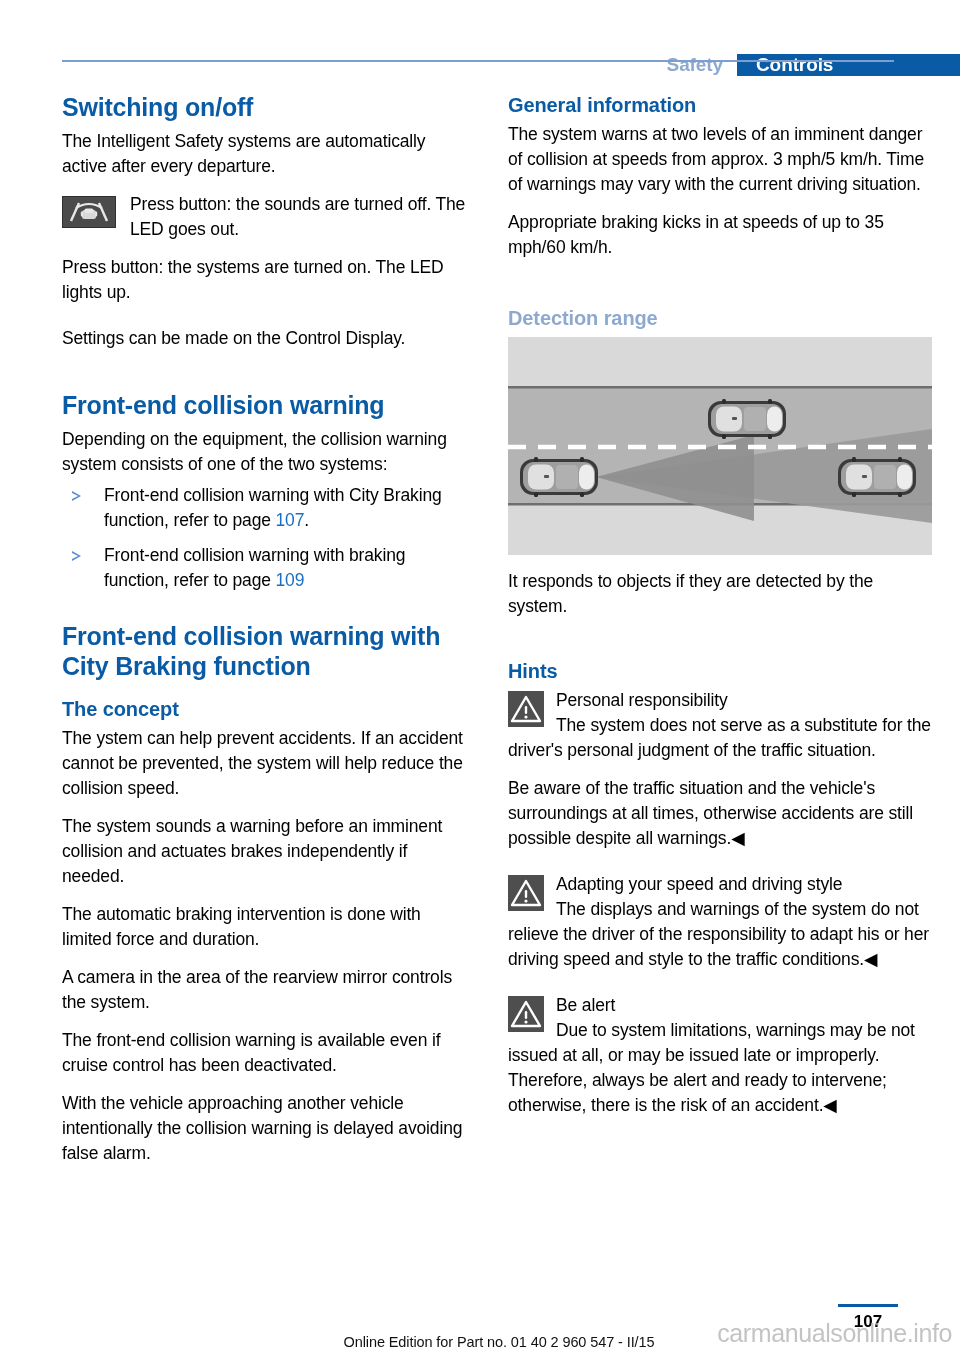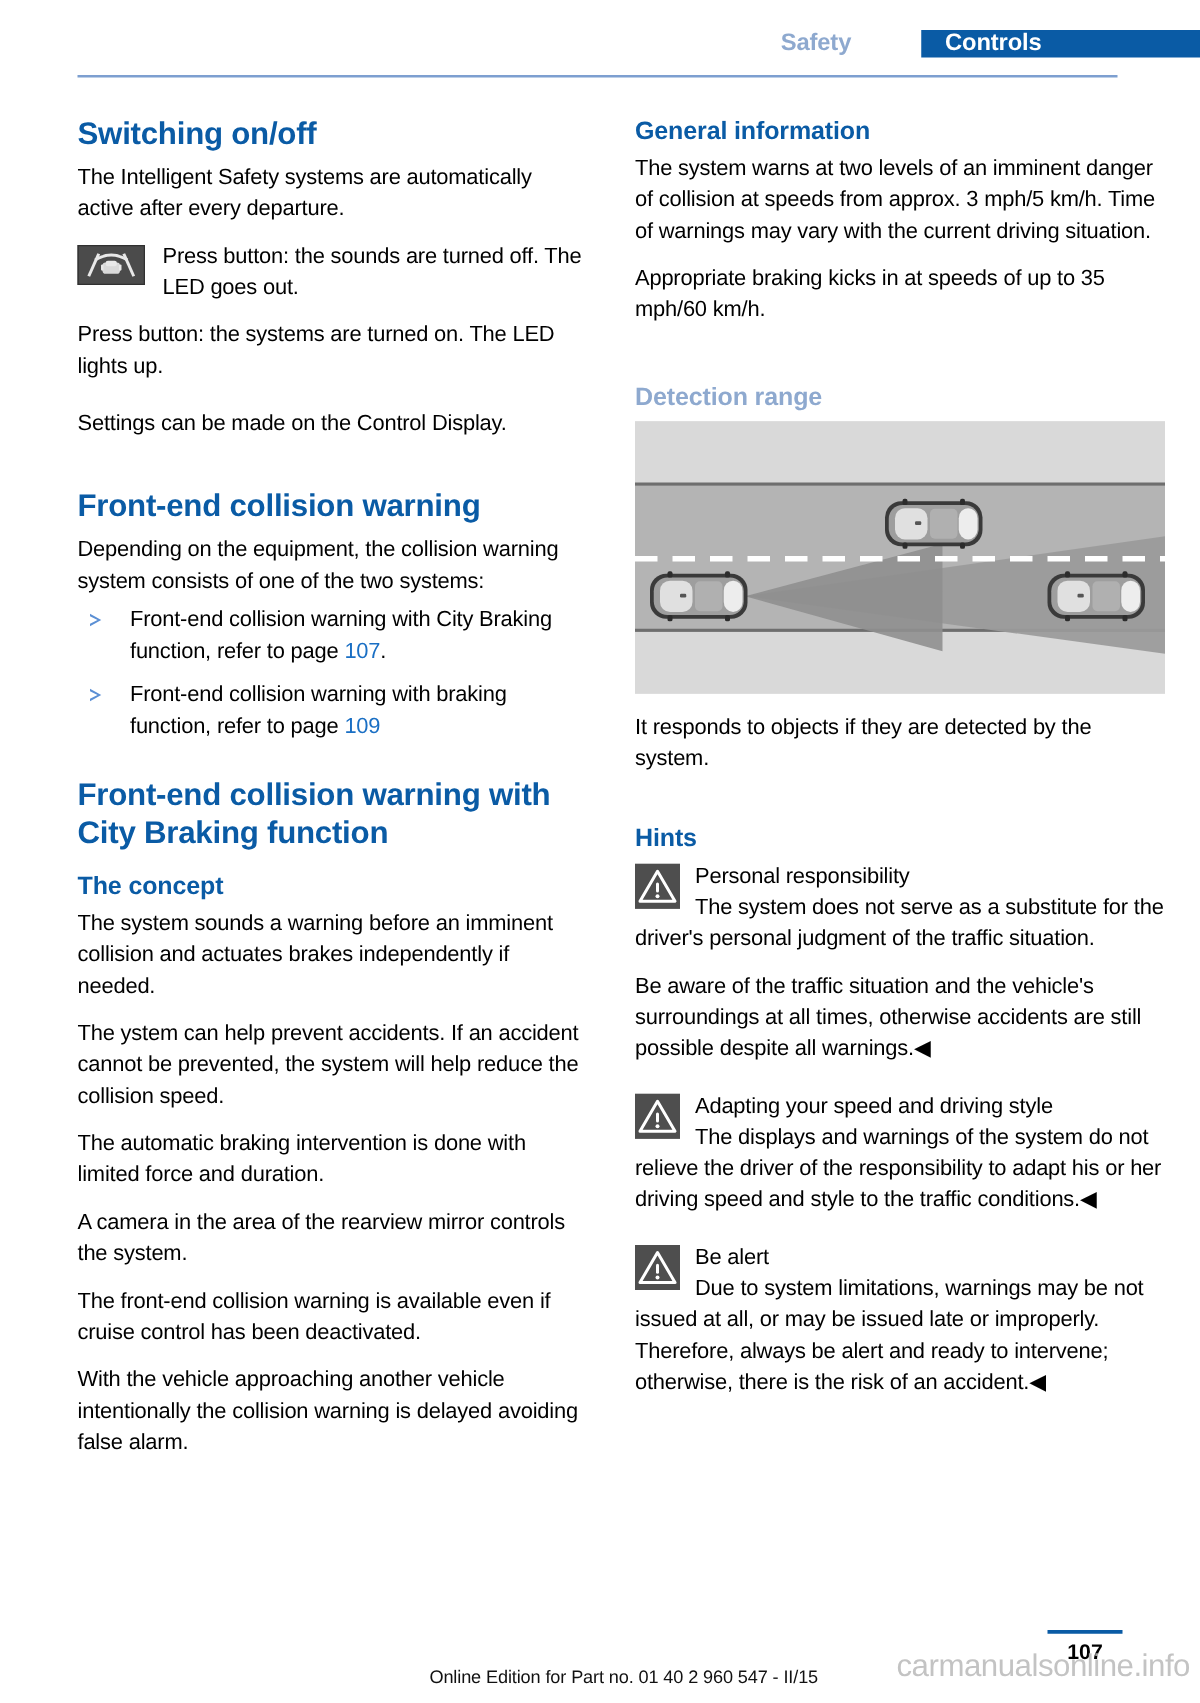--- a/index.html
+++ b/index.html
@@ -18,42 +18,41 @@
   
   .header {
     position: absolute;
     top: 0; left: 0;
     width: 960px; height: 62px;
   }
   .header-tabs {
     position: absolute;
     right: 0; top: 24px;
     display: flex;
-    align-items: flex-start;
+    align-items: flex-end;
     height: 52px;
   }
   .tab-inactive {
     color: #8ea9cf;
     font-size: 19px;
     font-weight: bold;
     padding: 0 14px 0 0;
     display: flex; align-items: center;
     background: #ffffff;
     letter-spacing: -0.1px;
   }
   .tab-active {
     color: #ffffff;
     background: #0a5ba5;
     font-size: 19px;
     font-weight: bold;
     padding: 0 18px 0 19px;
     display: flex; align-items: center;
     width: 223px;
     letter-spacing: -0.1px;
-    margin-left: 42px;
   }
   .header-rule {
     position: absolute;
     left: 62px; top: 60px;
     width: 832px; height: 2px;
     background: #7d9fd0;
   }
 
   
   .content {
@@ -263,22 +262,22 @@
       <li>
         <span class="tri-bullet"></span><span>Front-end collision warning with braking function, refer to page </span><span class="lnk">109</span><span></span>
       </li>
     </ul>
 
     <div class="spacer-md"></div>
 
     <h1 class="sec">Front-end collision warning with City Braking function</h1>
     <div class="spacer-sm"></div>
     <h2 class="sub">The concept</h2>
+    <p class="body">The ystem can help prevent accidents. If an accident cannot be prevented, the system will help reduce the collision speed.</p>
     <p class="body">The system sounds a warning before an imminent collision and actuates brakes independently if needed.</p>
-    <p class="body">The ystem can help prevent accidents. If an accident cannot be prevented, the system will help reduce the collision speed.</p>
     <p class="body">The automatic braking intervention is done with limited force and duration.</p>
     <p class="body">A camera in the area of the rearview mirror controls the system.</p>
     <p class="body">The front-end collision warning is available even if cruise control has been deactivated.</p>
     <p class="body">With the vehicle approaching another vehicle intentionally the collision warning is delayed avoiding false alarm.</p>
   </div>
 
   <div class="col col-right">
 
     <h2 class="sub">General information</h2>
     <p class="body">The system warns at two levels of an imminent danger of collision at speeds from approx. 3 mph/5 km/h. Time of warnings may vary with the current driving situation.</p>

